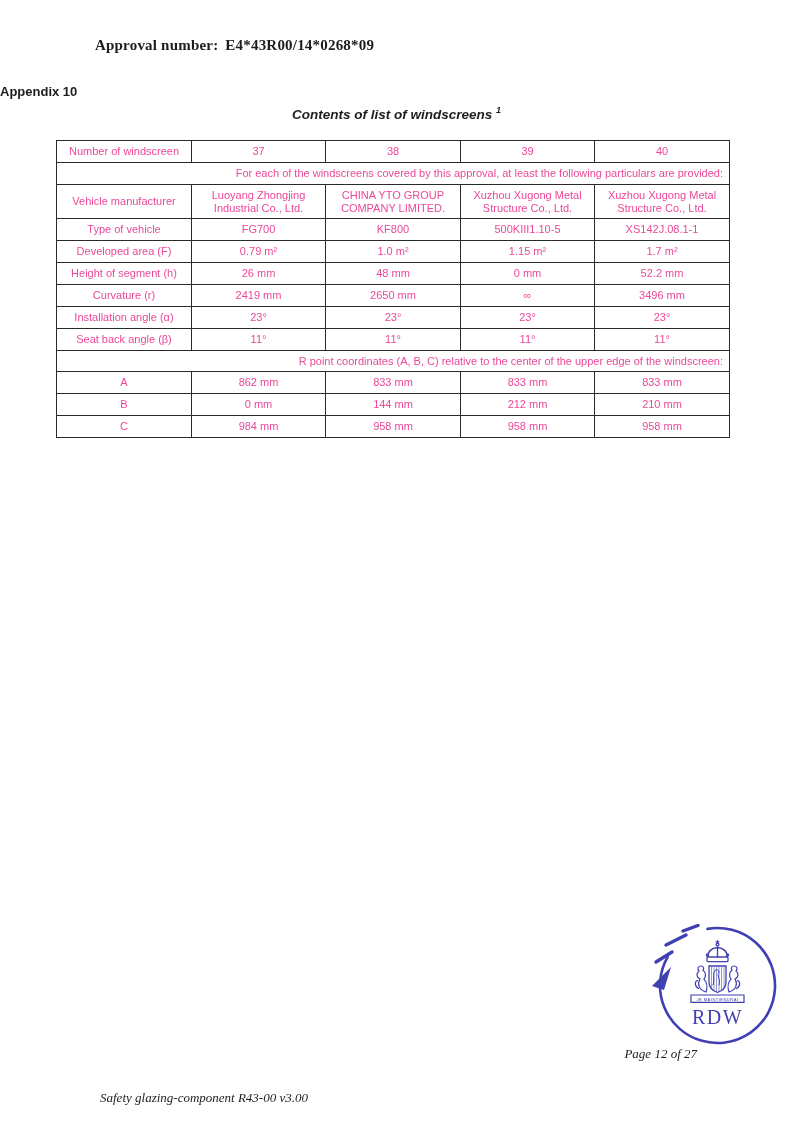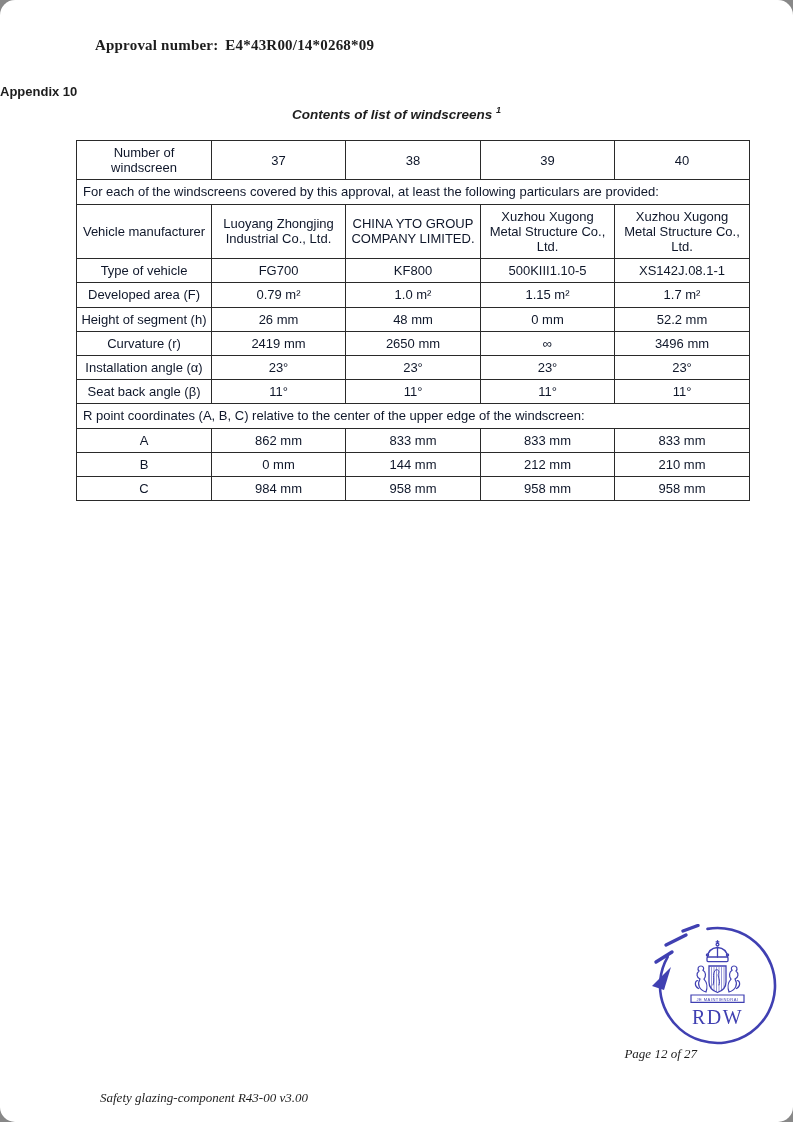--- a/index.html
+++ b/index.html
@@ -5,21 +5,20 @@
   html, body { margin: 0; padding: 0; background: #888; }
   .page {
     position: relative;
     width: 793px;
     height: 1122px;
     background: #ffffff;
     margin: 0 auto;
     overflow: hidden;
     font-family: "Liberation Sans", sans-serif;
     color: #1d1d1d;
-    border-radius: 15px;
   }
   .approval-line {
     position: absolute;
     left: 95px;
     top: 37px;
     font-family: "Liberation Serif", serif;
     font-weight: bold;
     font-size: 15px;
     letter-spacing: 0.2px;
     white-space: nowrap;
@@ -40,38 +39,38 @@
     left: 0;
     width: 100%;
     text-align: center;
     font-weight: bold;
     font-size: 13.5px;
     font-style: italic;
   }
   .subtitle sup { font-size: 9px; }
   table.ws {
     position: absolute;
-    left: 76px;
+    left: 56px;
     top: 140px;
     width: 673px;
     border-collapse: collapse;
     table-layout: fixed;
-    font-size: 13px;
+    font-size: 11px;
     line-height: 1.17;
-    color: #0f172a;
+    color: #ec4899;
   }
   table.ws td {
     border: 1.4px solid #2a2a2a;
     text-align: center;
     vertical-align: middle;
     padding: 4px 4px;
     overflow-wrap: break-word;
   }
   table.ws td.note {
-    text-align: left;
+    text-align: right;
     padding: 4px 6px;
   }
   .footer-left {
     position: absolute;
     left: 100px;
     top: 1090px;
     font-family: "Liberation Serif", serif;
     font-style: italic;
     font-size: 13px;
     white-space: nowrap;

